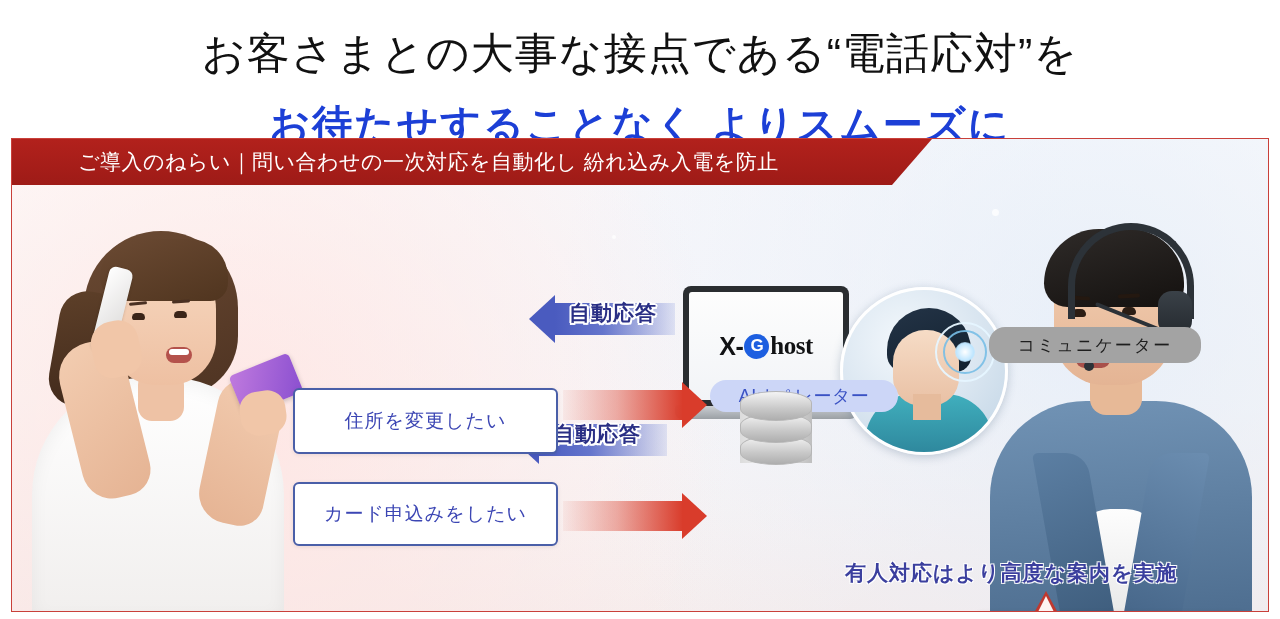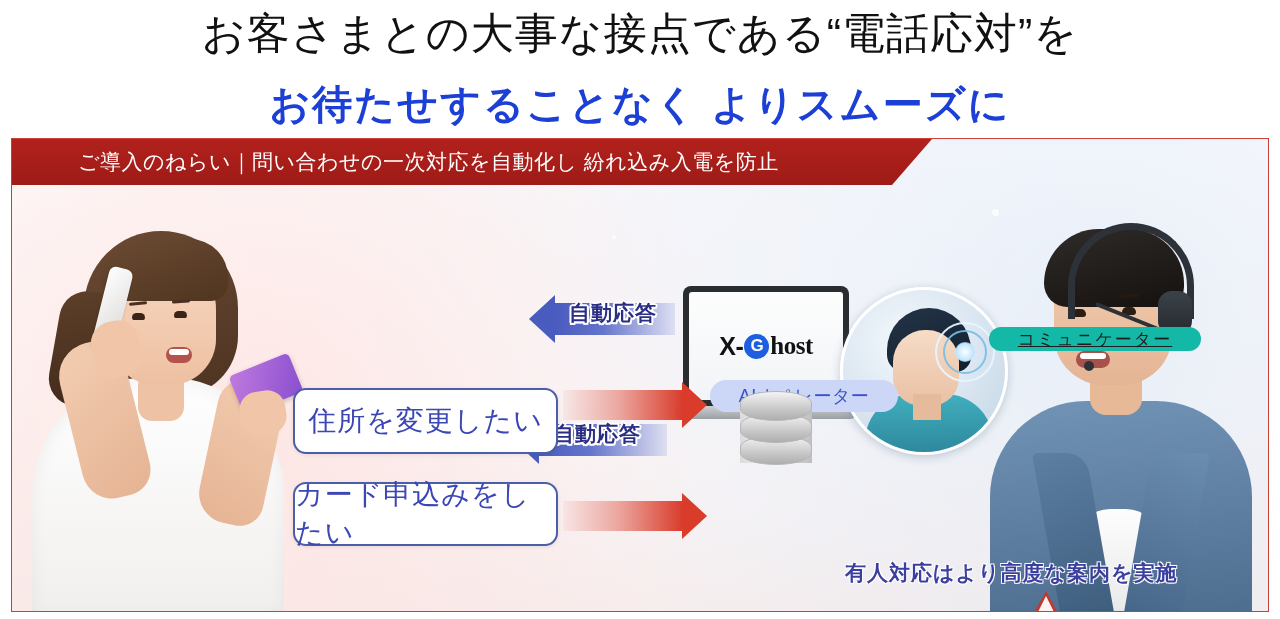--- a/index.html
+++ b/index.html
@@ -8,21 +8,21 @@
     background: #ffffff;
     font-family: "Liberation Sans", "DejaVu Sans", sans-serif;
     overflow: hidden;
   }
   #stage { position: relative; width: 1280px; height: 619px; background: #fff; }
 
   
   .headline { position: absolute; left: 0; top: 0; width: 1280px; text-align: center; }
   .hl-line1 {
     font-size: 43px; line-height: 62px; color: #111111; letter-spacing: 1px;
-    font-weight: 400; padding-top: 2px;
+    font-weight: 400; padding-top: 22px;
   }
   .hl-line2 {
     font-size: 40px; line-height: 56px; color: #1c3fd6; letter-spacing: 2px;
     font-weight: 700;
     margin-top: 12px;
   }
 
   
   .frame {
     position: absolute; left: 11px; top: 138px; width: 1258px; height: 474px;
@@ -205,29 +205,29 @@
   
   .pill {
     position:absolute; display:flex; align-items:center; justify-content:center;
     border-radius: 16px; white-space: nowrap;
   }
   .pill-ai {
     left: 698px; top: 241px; width: 188px; height: 32px;
     background: #ccd6f7; color: #3a52c4; font-size: 18px; letter-spacing: .5px;
   }
   .pill-comm {
-    left: 977px; top: 188px; width: 212px; height: 24px;
-    background: #14b8a6; color: #1e1e1e; font-size: 17px; letter-spacing: 2px; text-decoration: underline;
+    left: 977px; top: 188px; width: 212px; height: 36px;
+    background: #a3a3a3; color: #1e1e1e; font-size: 17px; letter-spacing: 2px;
   }
 
   
   .qbox-blue {
-    position:absolute; background:#ffffff; border: 2.5px solid #4a5fa8; border-radius: 13px;
+    position:absolute; background:#ffffff; border: 2.5px solid #4a5fa8; border-radius: 6px;
     display:flex; align-items:center; justify-content:center;
-    color:#3c46b4; font-size: 28px; letter-spacing: 1px;
+    color:#3c46b4; font-size: 19px; letter-spacing: 1px;
     box-shadow: 0 1px 4px rgba(0,0,0,.08);
   }
   .qb1 { left: 281px; top: 249px; width: 265px; height: 66px; }
   .qb2 { left: 281px; top: 343px; width: 265px; height: 64px; }
 
   
   .qbox-red {
     position:absolute; background:#fdf4f2; border: 2.5px solid #c0392f; border-radius: 7px;
     display:flex; flex-direction:column; align-items:center; justify-content:center;
     color:#cf3a30; font-size: 20px; line-height: 28px; letter-spacing: .5px;

